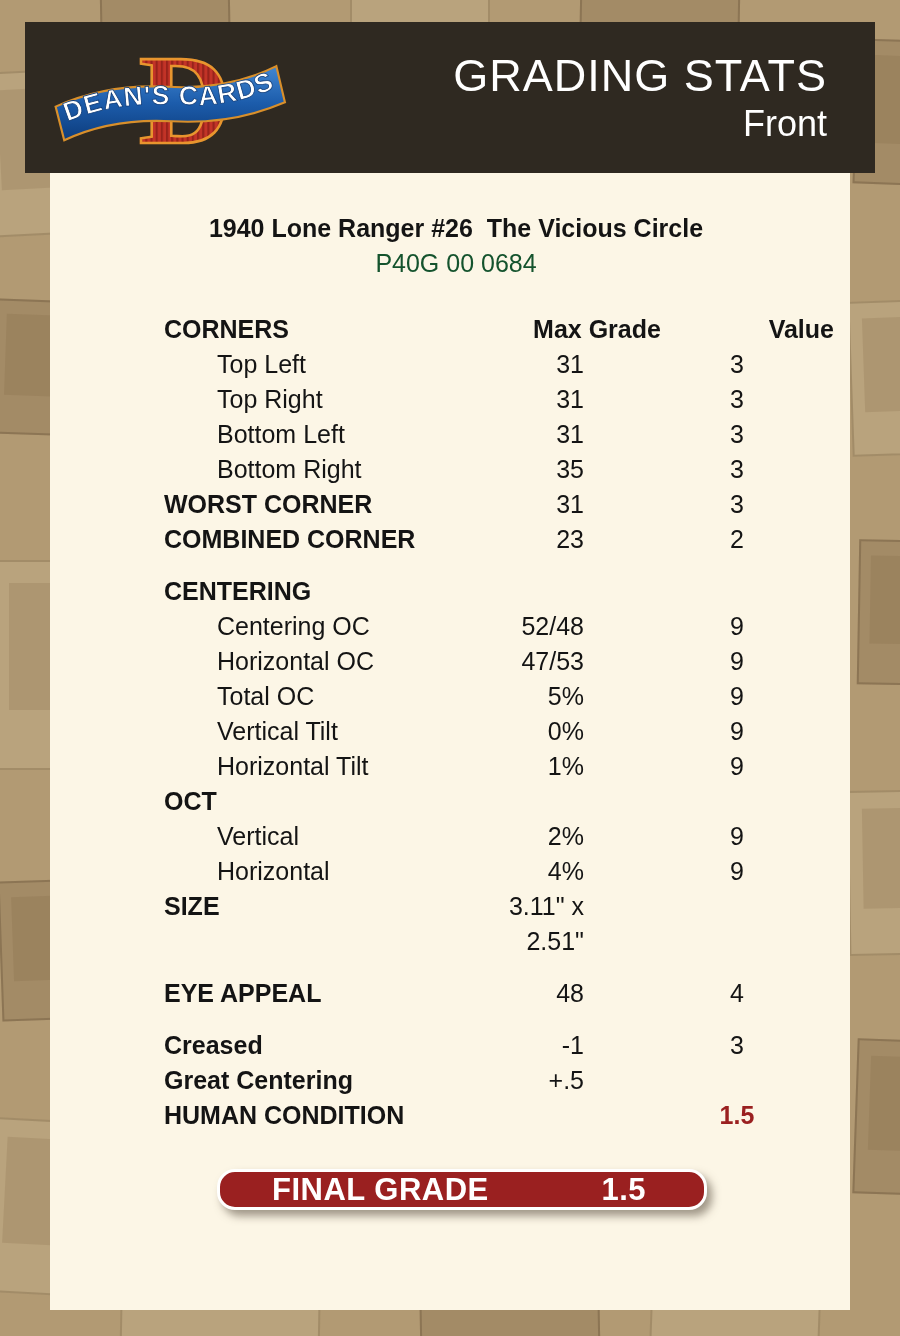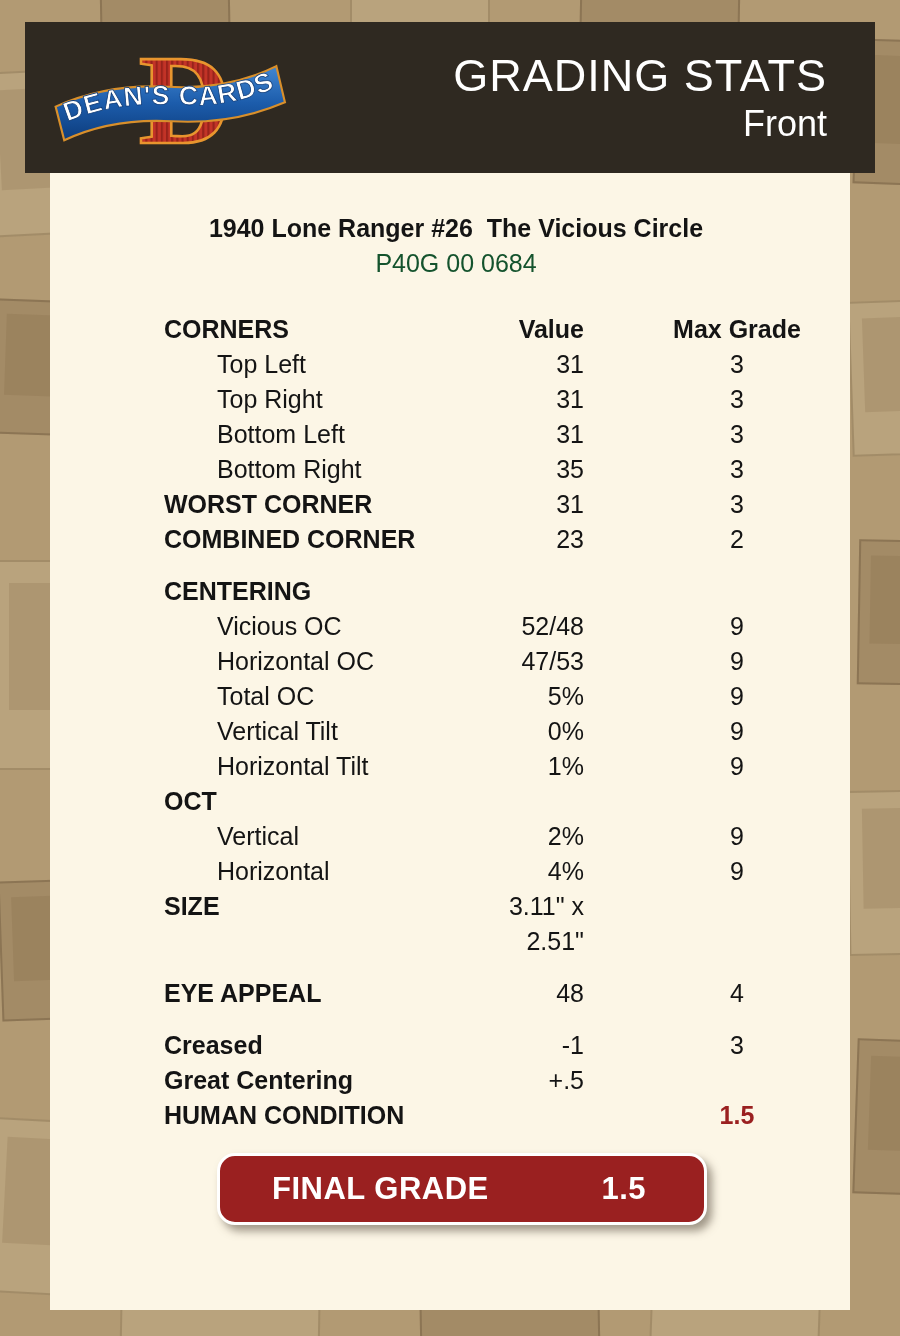--- a/index.html
+++ b/index.html
@@ -52,21 +52,21 @@
   .cell{display:block;}
   .cell.label{flex:1 1 auto;text-align:left;}
   .cell.value{flex:0 0 140px;text-align:right;padding-right:28px;}
   .cell.max{flex:0 0 250px;text-align:center;}
   .row.section .cell.label{font-weight:bold;}
   .row.header-row .cell{font-weight:bold;}
   .row.item .cell.label{padding-left:53px;}
   .cell.max.red{color:var(--accent-red);font-weight:bold;}
   
   .final-grade{
-    margin:20px 0 0 155px;width:490px;height:72px;
+    margin:36px 0 0 155px;width:490px;height:41px;
     background:var(--accent-red);border:3px solid #ffffff;border-radius:18px;
     box-shadow:5px 6px 8px rgba(70,58,44,0.5);
     display:flex;align-items:center;justify-content:space-between;
     padding:0 58px 0 52px;color:#ffffff;font-size:31px;font-weight:bold;
     letter-spacing:0.5px;
   }
 </style>
 </head>
 <body>
 
@@ -137,22 +137,22 @@
     </div>
   </div>
 
   <div class="panel">
     <div class="card-title">1940 Lone Ranger #26  The Vicious Circle</div>
     <div class="card-serial">P40G 00 0684</div>
 
     <div class="gtable">
       <div class="row header-row">
         <span class="cell label">CORNERS</span>
+        <span class="cell max">Max Grade</span>
         <span class="cell value">Value</span>
-        <span class="cell max">Max Grade</span>
       </div>
       <div>
   <div class="row item">
     <span class="cell label">Top Left</span>
     <span class="cell value">31</span>
     <span class="cell max">3</span>
   </div>
 
   <div class="row item">
     <span class="cell label">Top Right</span>
@@ -184,21 +184,21 @@
     <span class="cell max">2</span>
   </div>
 
   <div class="row section gap">
     <span class="cell label">CENTERING</span>
     <span class="cell value"></span>
     <span class="cell max"></span>
   </div>
 
   <div class="row item">
-    <span class="cell label">Vicious OC</span>
+    <span class="cell label">Centering OC</span>
     <span class="cell value">52/48</span>
     <span class="cell max">9</span>
   </div>
 
   <div class="row item">
     <span class="cell label">Horizontal OC</span>
     <span class="cell value">47/53</span>
     <span class="cell max">9</span>
   </div>
 

